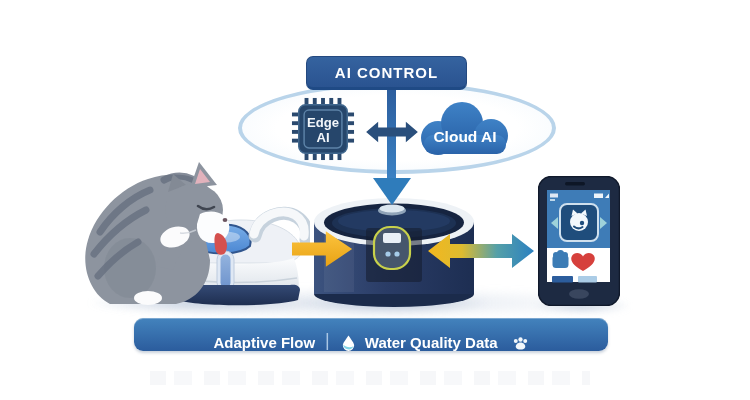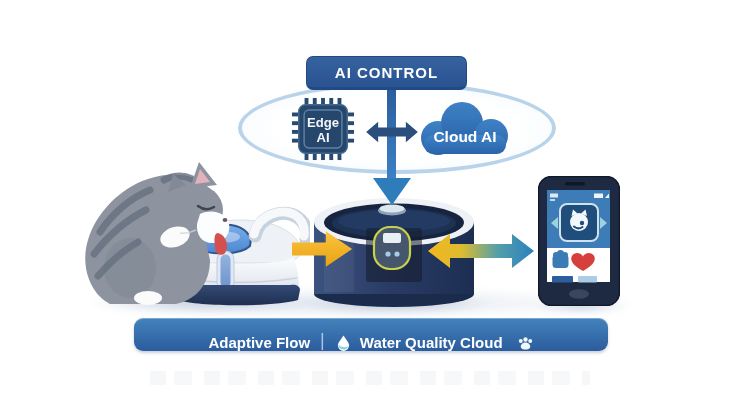--- a/index.html
+++ b/index.html
@@ -241,21 +241,21 @@
     <span>AI CONTROL</span>
   </div>
 
   <div class="abs" id="feature-bar">
     <span>Adaptive Flow</span>
     <span class="sep">|</span>
     <svg width="17" height="17" viewBox="0 0 18 18">
       <path d="M 9,1.5 C 12,6 15,9.5 15,12 a 6,6 0 1 1 -12,0 C 3,9.5 6,6 9,1.5 Z" fill="#ffffff"></path>
       <path d="M 3.4,11 a 5.8,5.8 0 0 0 11,2 C 10.8,14.8 6,14 3.4,11 Z" fill="#7fd3e6"></path>
     </svg>
-    <span>Water Quality Cloud</span>
+    <span>Water Quality Data</span>
     <svg width="17" height="17" viewBox="0 0 18 18" style="margin-left:6px;">
       <g fill="#f2f7fb">
         <circle cx="4" cy="7.5" r="2.1"></circle>
           <circle cx="9" cy="5.8" r="2.3"></circle>
           <circle cx="14" cy="7.5" r="2.1"></circle>
         <path d="M 9,9 C 12,9 14.5,11.5 14,13.8 C 13.5,16 11.5,16.5 9,16.5 C 6.5,16.5 4.5,16 4,13.8 C 3.5,11.5 6,9 9,9 Z"></path>
       </g>
     </svg>
   </div>
 

